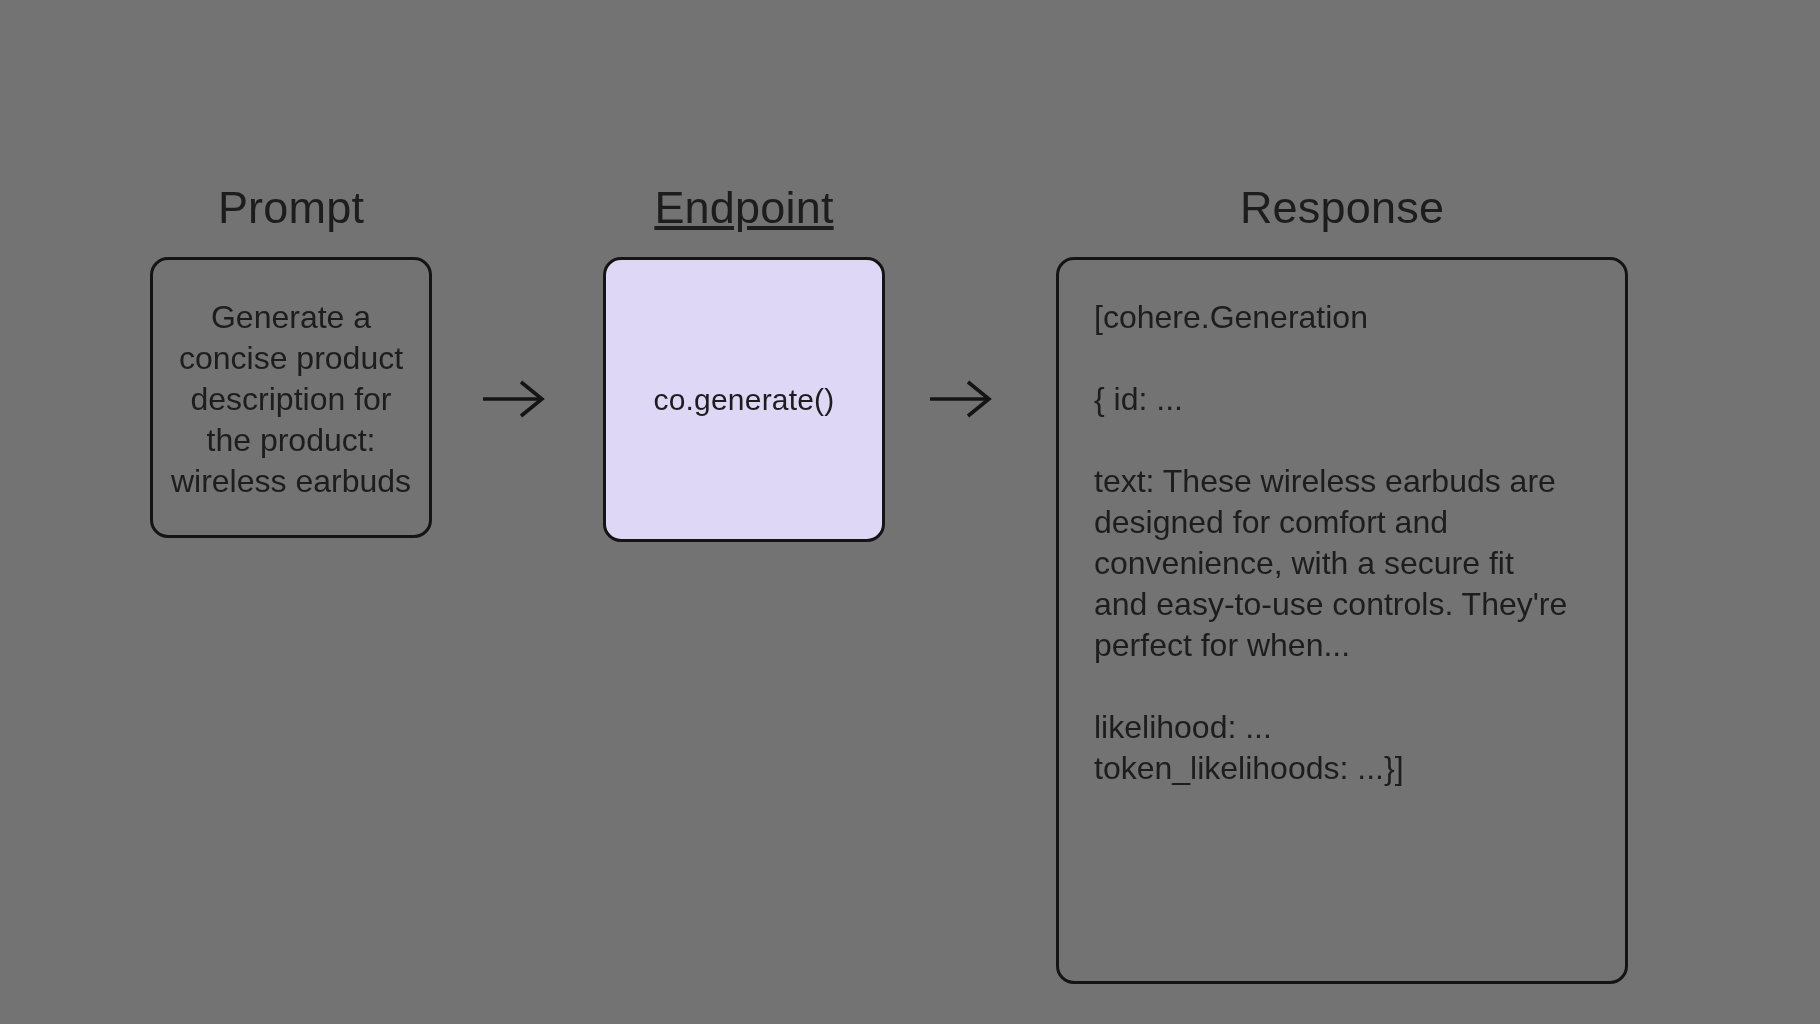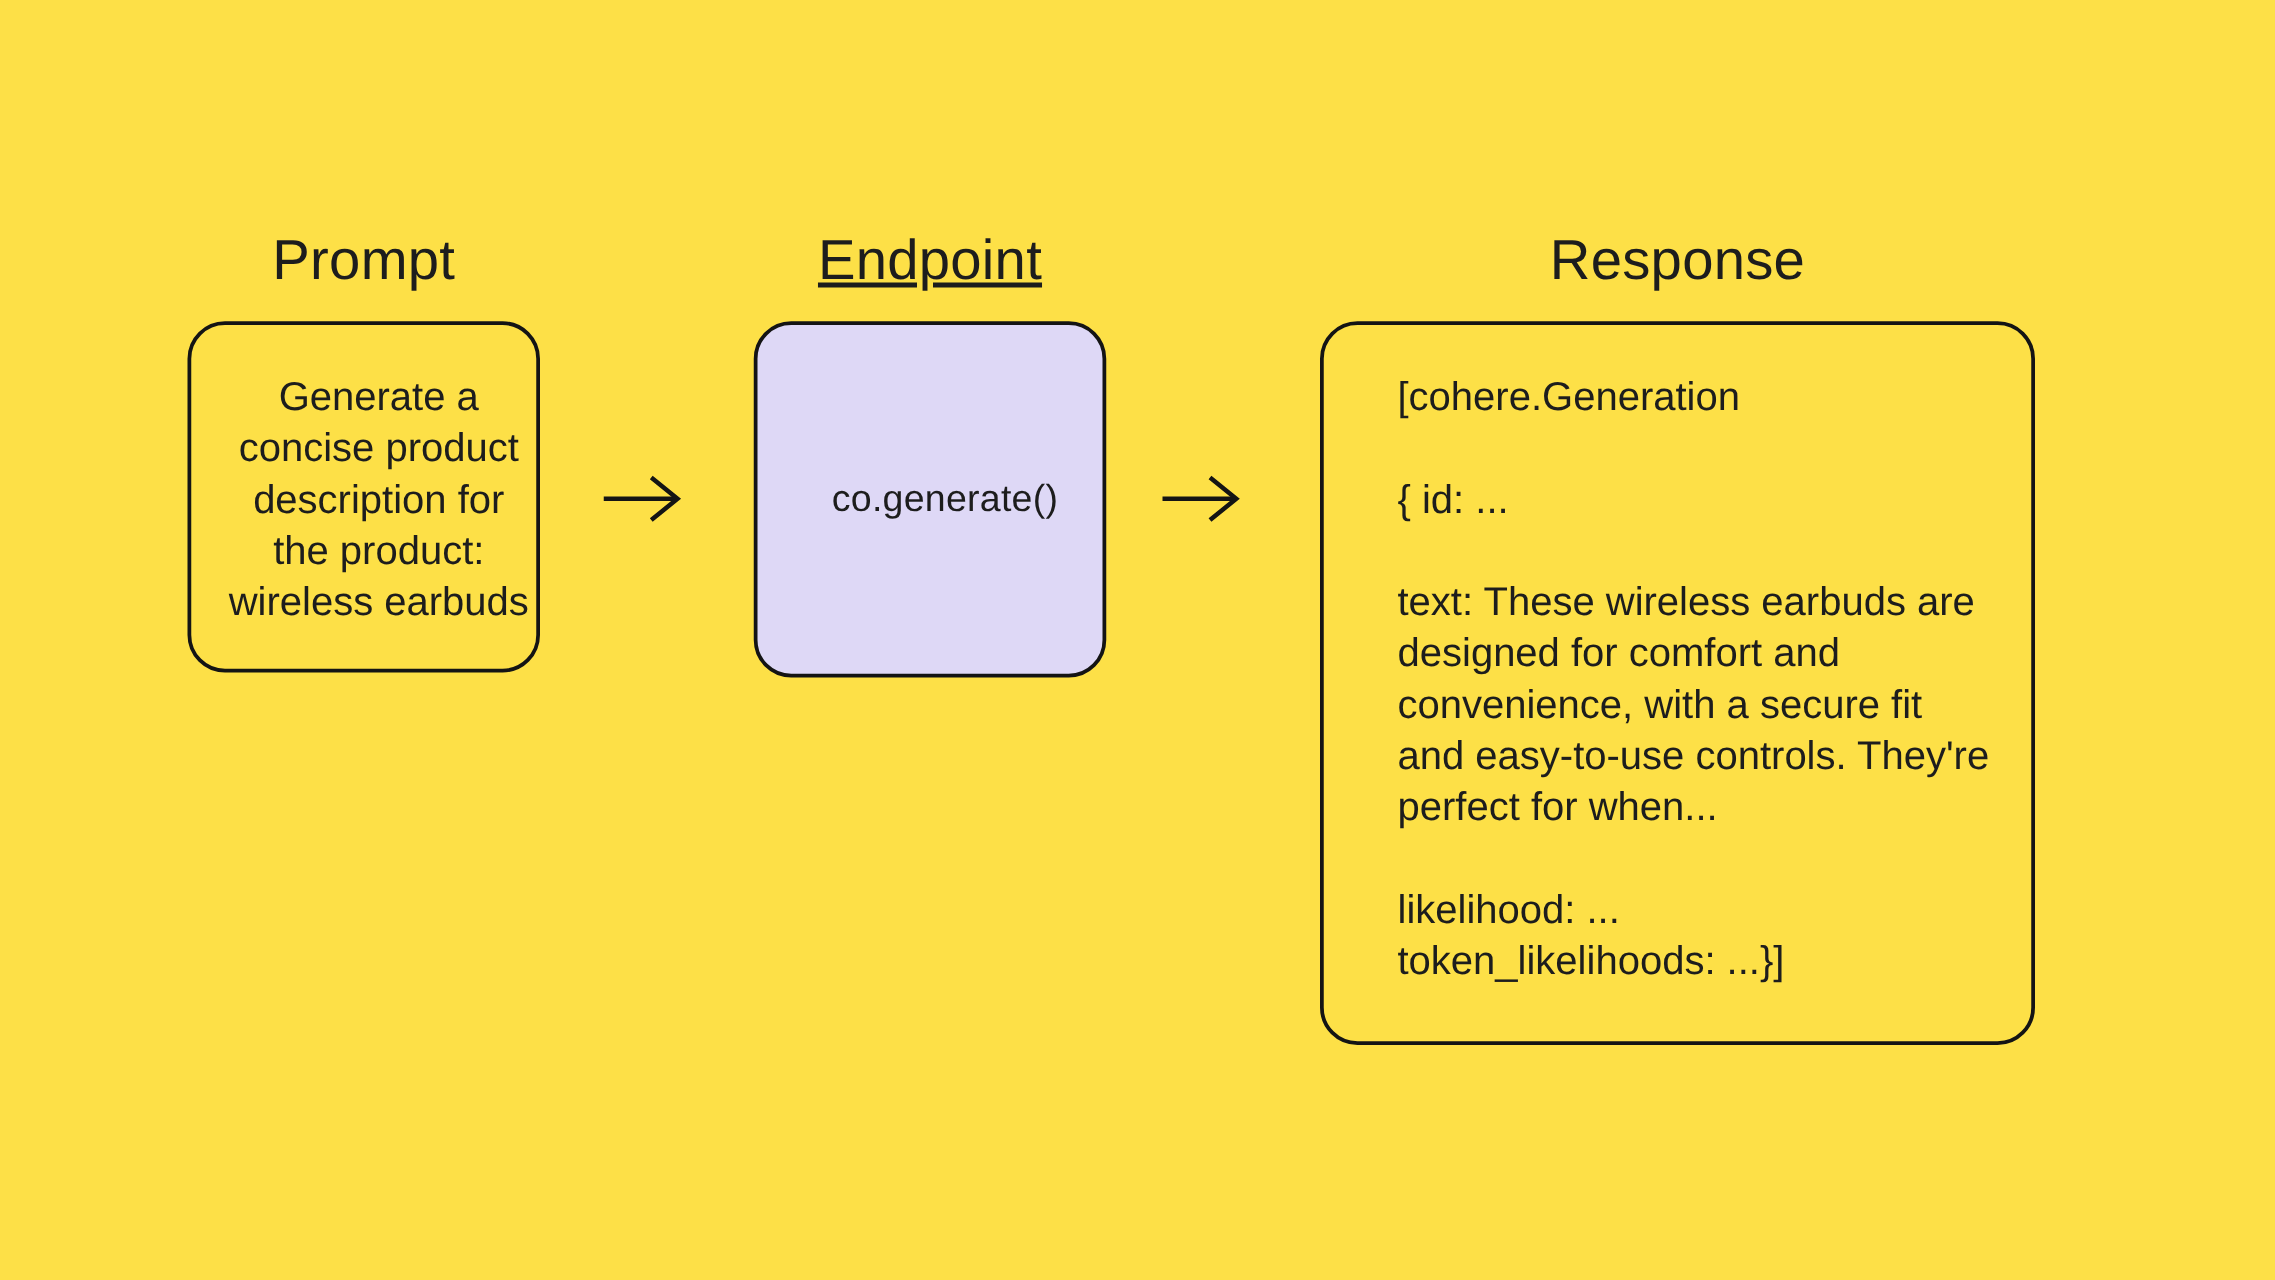--- a/index.html
+++ b/index.html
@@ -22,27 +22,26 @@
     line-height: 45px;
     text-align: center;
     letter-spacing: 0.2px;
     white-space: nowrap;
   }
   .flow-box {
     position: absolute;
     top: 257px;
     box-sizing: border-box;
     border: 3px solid #141414;
-    border-radius: 30px;
+    border-radius: 18px;
     background: transparent;
-    padding-left: 24px;
   }
   .box-prompt   { left: 150px;  width: 282px; height: 281px; }
   .box-endpoint { left: 603px;  width: 282px; height: 285px; }
-  .box-response { left: 1056px; width: 572px; height: 579px; }
+  .box-response { left: 1056px; width: 572px; height: 727px; }
 
   .prompt-content {
     white-space: pre-line;
     font-size: 32px;
     line-height: 41px;
     text-align: center;
     padding-top: 37px;
   }
   .endpoint-content {
     display: flex;
@@ -63,21 +62,21 @@
     position: absolute;
     top: 379px;
     width: 68px; height: 40px;
   }
   .arrow-1 { left: 480px; }
   .arrow-2 { left: 927px; }
 </style>
 </head>
 <body>
 
-<div class="stage" style="background: #fde047;">
+<div class="stage" style="background: #737373;">
 
   <div class="col-title" style="left:150px; width:282px;">Prompt</div>
 
   <div class="col-title" style="left:603px; width:282px;text-decoration:underline;">Endpoint</div>
 
   <div class="col-title" style="left:1056px; width:572px;">Response</div>
 
   <div class="flow-box box-prompt">
     <div class="prompt-content">Generate a
 concise product

